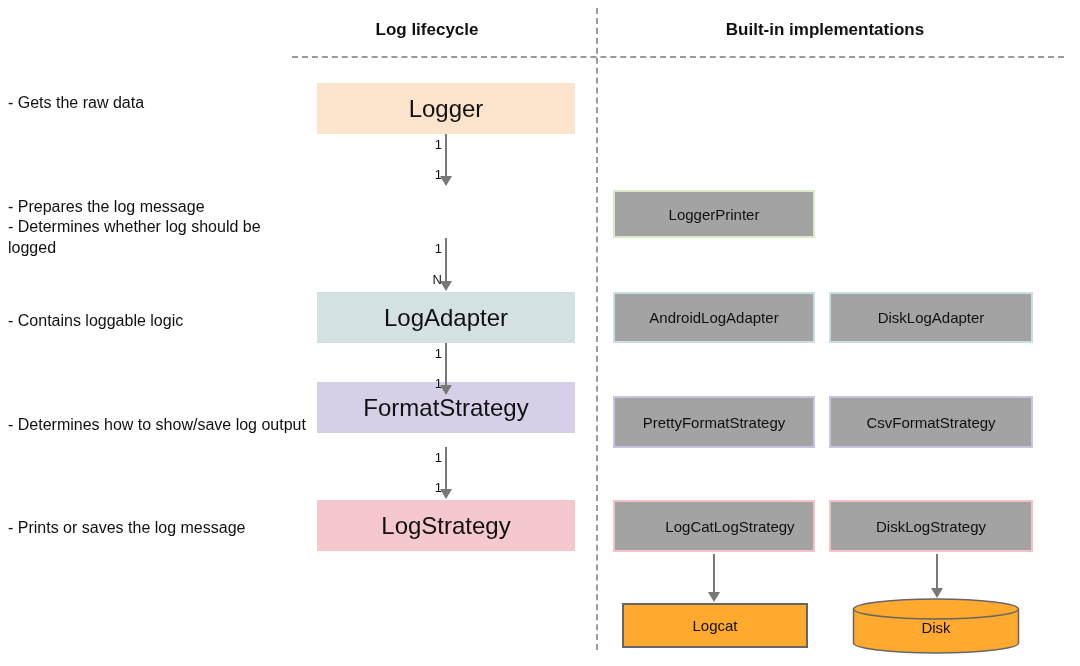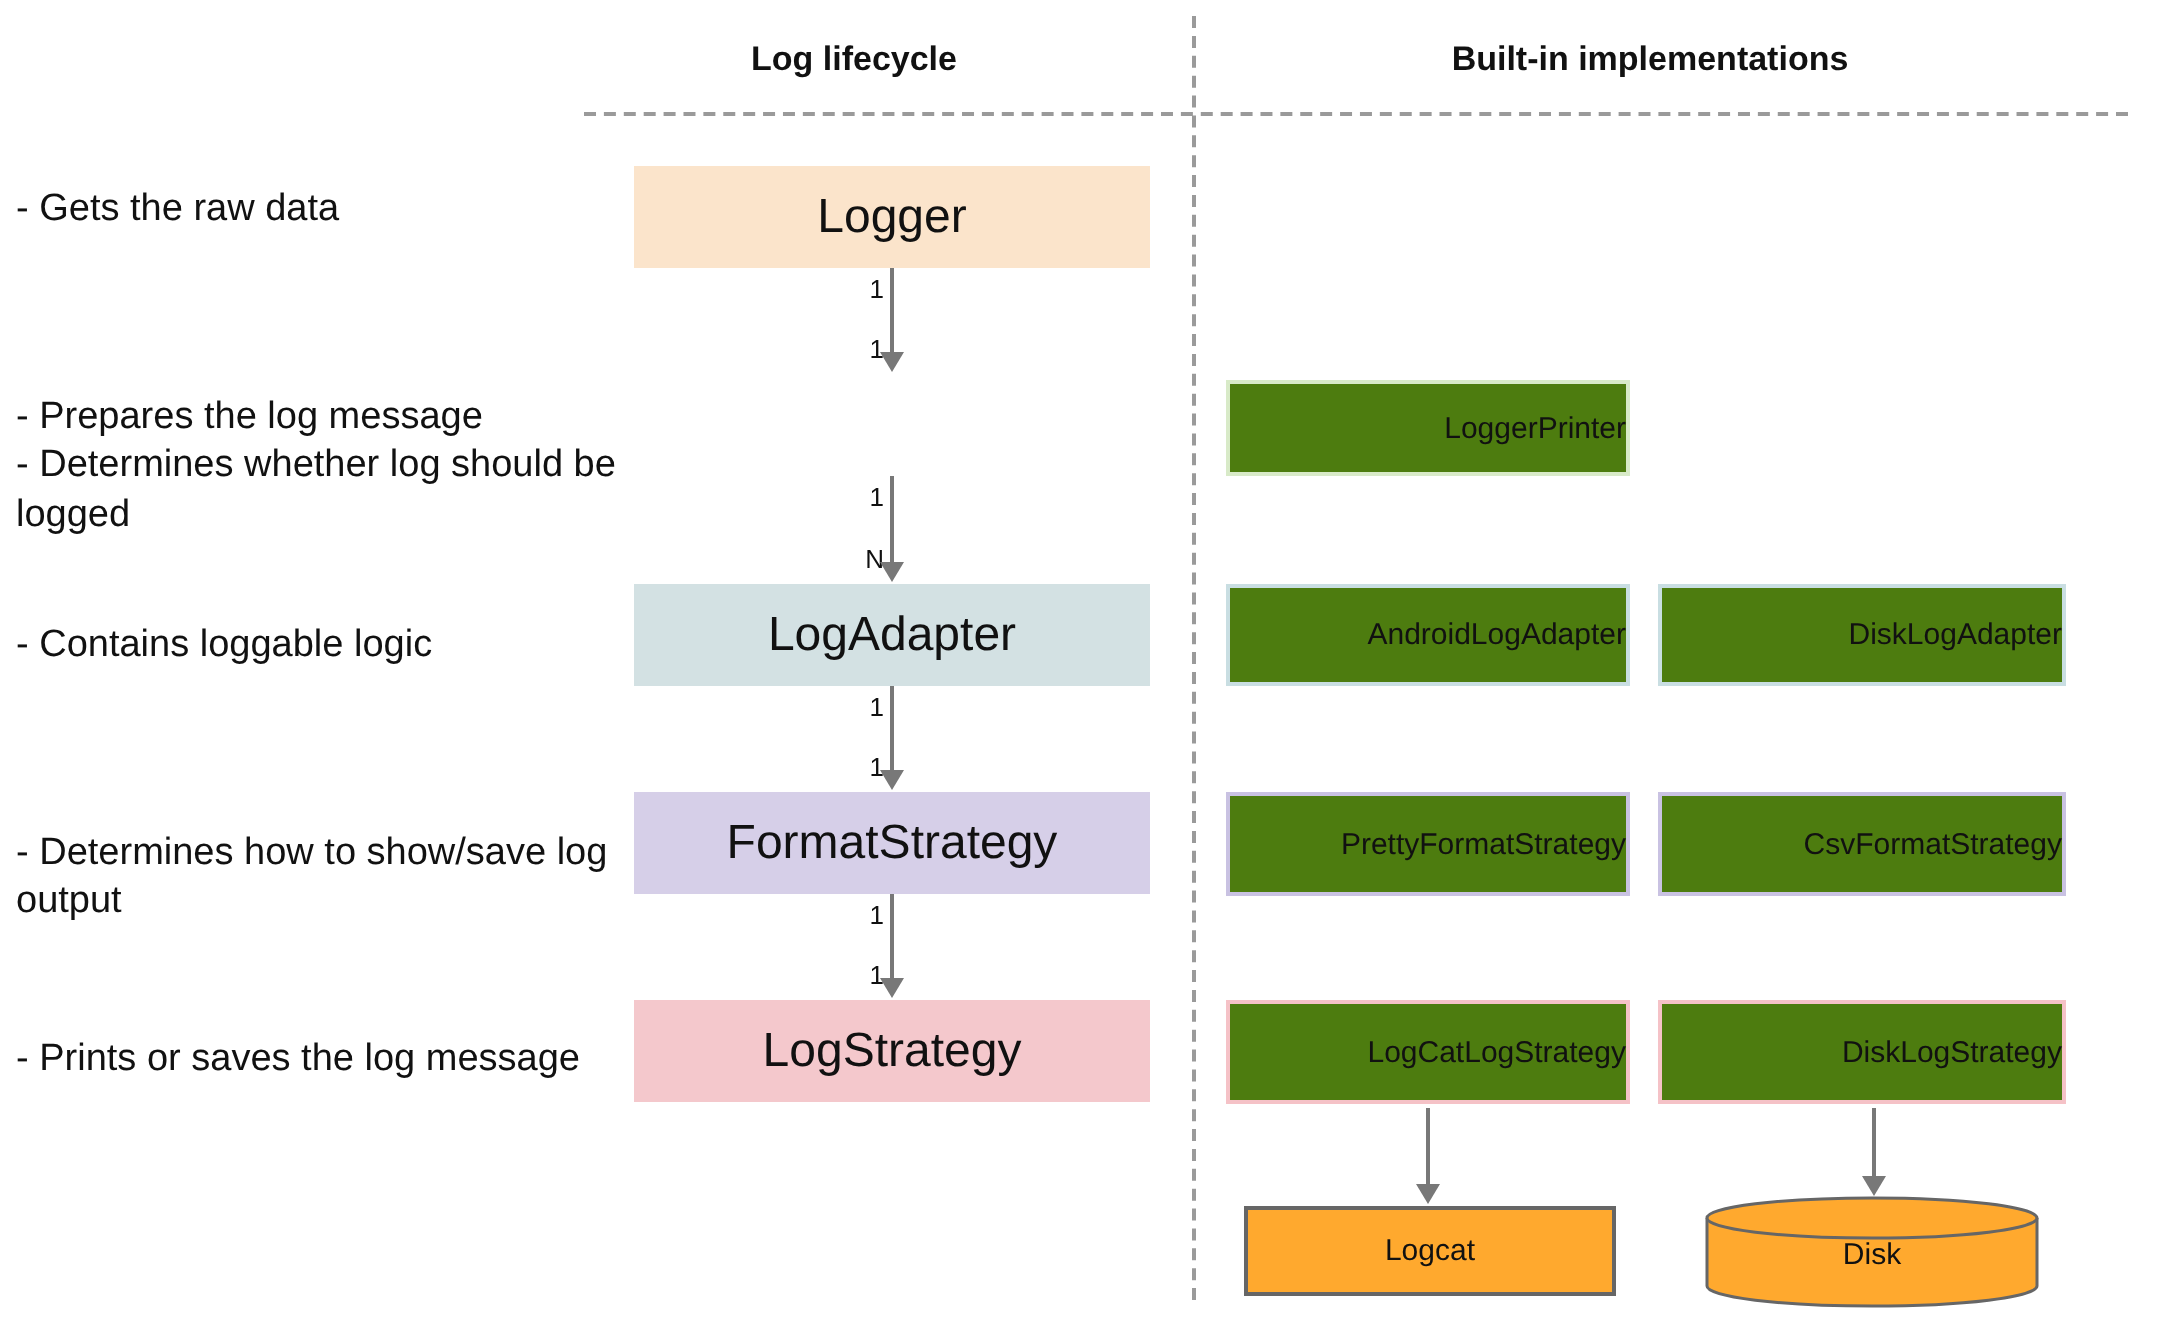--- a/index.html
+++ b/index.html
@@ -6,42 +6,42 @@
   .canvas{
     position:relative;width:1080px;height:666px;background:#fff;overflow:hidden;
     font-family:"Liberation Sans",sans-serif;color:#111;
   }
   .col-header{position:absolute;top:20px;font-size:17px;font-weight:bold;text-align:center;}
   .col-header.left{left:292px;width:270px;}
   .col-header.right{left:640px;width:370px;}
   .h-divider{position:absolute;top:56px;left:292px;width:772px;border-top:2px dashed #9a9a9a;}
   .v-divider{position:absolute;left:596px;top:8px;height:642px;border-left:2px dashed #9a9a9a;}
 
-  .desc{position:absolute;left:8px;width:300px;font-size:19px;line-height:1.28;}
+  .desc{position:absolute;left:8px;width:300px;font-size:16px;line-height:1.28;}
 
   .stage{
     position:absolute;left:317px;width:258px;height:51px;
     display:flex;align-items:center;justify-content:center;
     font-size:24px;
   }
 
   .arrow{position:absolute;left:406px;width:80px;}
   .arrow-line{position:absolute;left:39px;top:0;bottom:6px;width:2px;background:#787878;}
   .arrow-head{
     position:absolute;left:34px;bottom:0;width:0;height:0;
     border-left:6px solid transparent;border-right:6px solid transparent;
     border-top:10px solid #787878;
   }
   .mult{position:absolute;right:44px;font-size:13px;color:#111;}
   .mult.top{top:3px;}
   .mult.bottom{bottom:4px;}
 
   .impl{
-    position:absolute;background:#4d7c0f;border:2px solid #ccc;
-    display:flex;align-items:center;justify-content:flex-end;
+    position:absolute;background:#a3a3a3;border:2px solid #ccc;
+    display:flex;align-items:center;justify-content:center;
     font-size:15px;box-sizing:border-box;
   }
   .impl.c1{left:613px;width:202px;}
   .impl.c2{left:829px;width:204px;}
 
   .out-arrow{position:absolute;width:12px;}
   .out-arrow .arrow-line{left:5px;}
   .out-arrow .arrow-head{left:0;}
 
   .output-rect{
@@ -78,21 +78,21 @@
   <div class="desc" style="top:518px">
     <div>- Prints or saves the log message</div>
   </div>
 
   <div class="stage" style="top: 83px; background-color: rgb(251, 228, 203);">
     <span>Logger</span>
   </div>
   <div class="stage" style="top: 292px; background-color: rgb(211, 225, 227);">
     <span>LogAdapter</span>
   </div>
-  <div class="stage" style="top: 396px; background-color: rgb(214, 207, 232);">
+  <div class="stage" style="top: 382px; background-color: rgb(214, 207, 232);">
     <span>FormatStrategy</span>
   </div>
   <div class="stage" style="top: 500px; background-color: rgb(244, 200, 204);">
     <span>LogStrategy</span>
   </div>
 
   <div class="arrow" style="top:134px;height:52px">
     <span class="mult top">1</span>
     <span class="mult bottom">1</span>
     <div class="arrow-line"></div>

